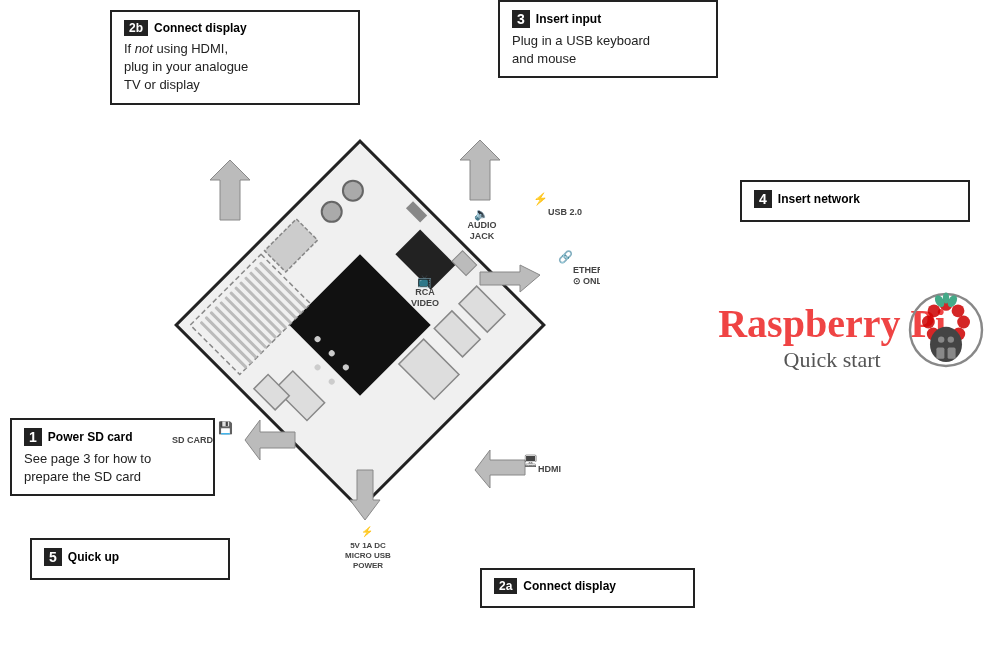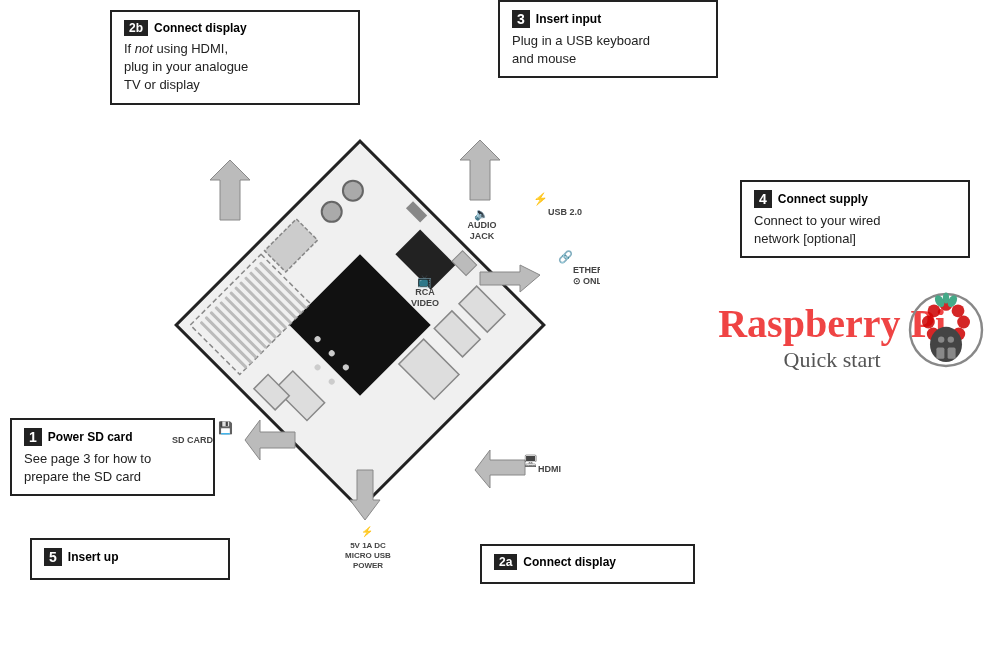--- a/index.html
+++ b/index.html
@@ -64,21 +64,21 @@
     }
     #box-1 {
       left: 10px; top: 418px;
       width: 205px;
     }
     #box-5 {
       left: 30px; top: 538px;
       width: 200px;
     }
     #box-2a {
-      left: 480px; top: 544px;
+      left: 480px; top: 568px;
       width: 215px;
     }
 
     
     #rpi-label {
       position: absolute;
       right: 60px;
       top: 300px;
       text-align: center;
     }
@@ -131,41 +131,38 @@
     <span class="step-title">Insert input</span>
   </div>
   <div class="step-desc">
     Plug in a USB keyboard<br>and mouse
   </div>
 </div>
 
 <div id="box-4" class="info-box">
   <div class="step-header">
     <span class="step-badge">4</span>
-    <span class="step-title">Connect supply</span>
-  </div>
-  <div class="step-desc">
-    Connect to your wired<br>network [optional]
+    <span class="step-title">Insert network</span>
   </div>
 </div>
 
 <div id="box-1" class="info-box">
   <div class="step-header">
     <span class="step-badge">1</span>
     <span class="step-title">Power SD card</span>
   </div>
   <div class="step-desc">
     See page 3 for how to<br>prepare the SD card
   </div>
 </div>
 
 <div id="box-5" class="info-box">
   <div class="step-header">
     <span class="step-badge">5</span>
-    <span class="step-title">Insert up</span>
+    <span class="step-title">Quick up</span>
   </div>
 </div>
 
 <div id="box-2a" class="info-box">
   <div class="step-header">
     <span class="step-badge sub">2a</span>
     <span class="step-title">Connect display</span>
   </div>
 </div>
 

